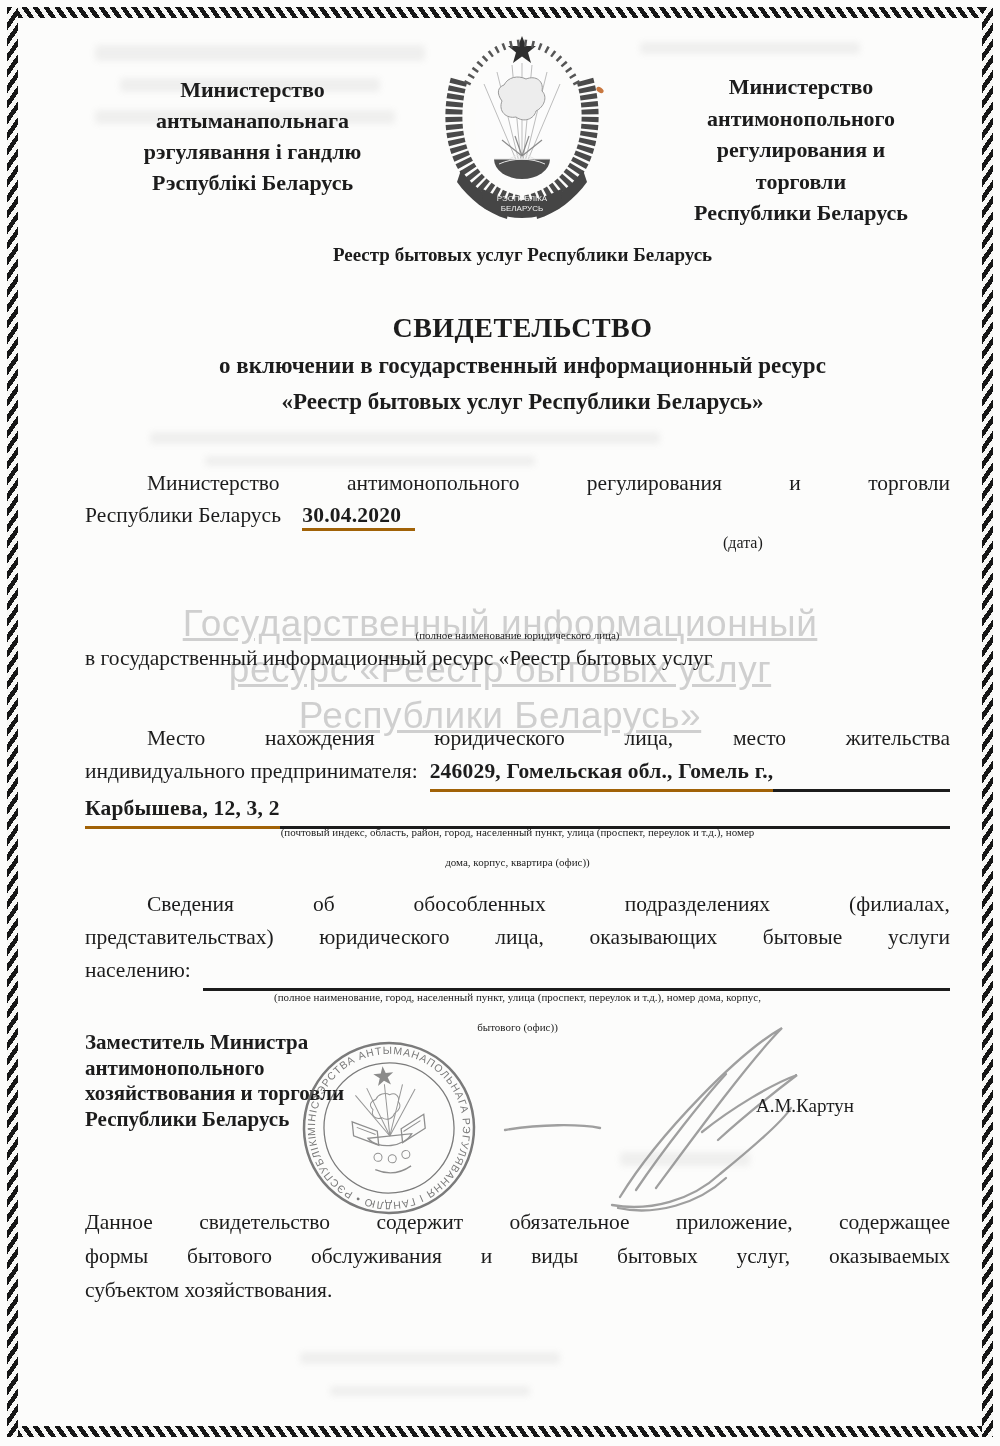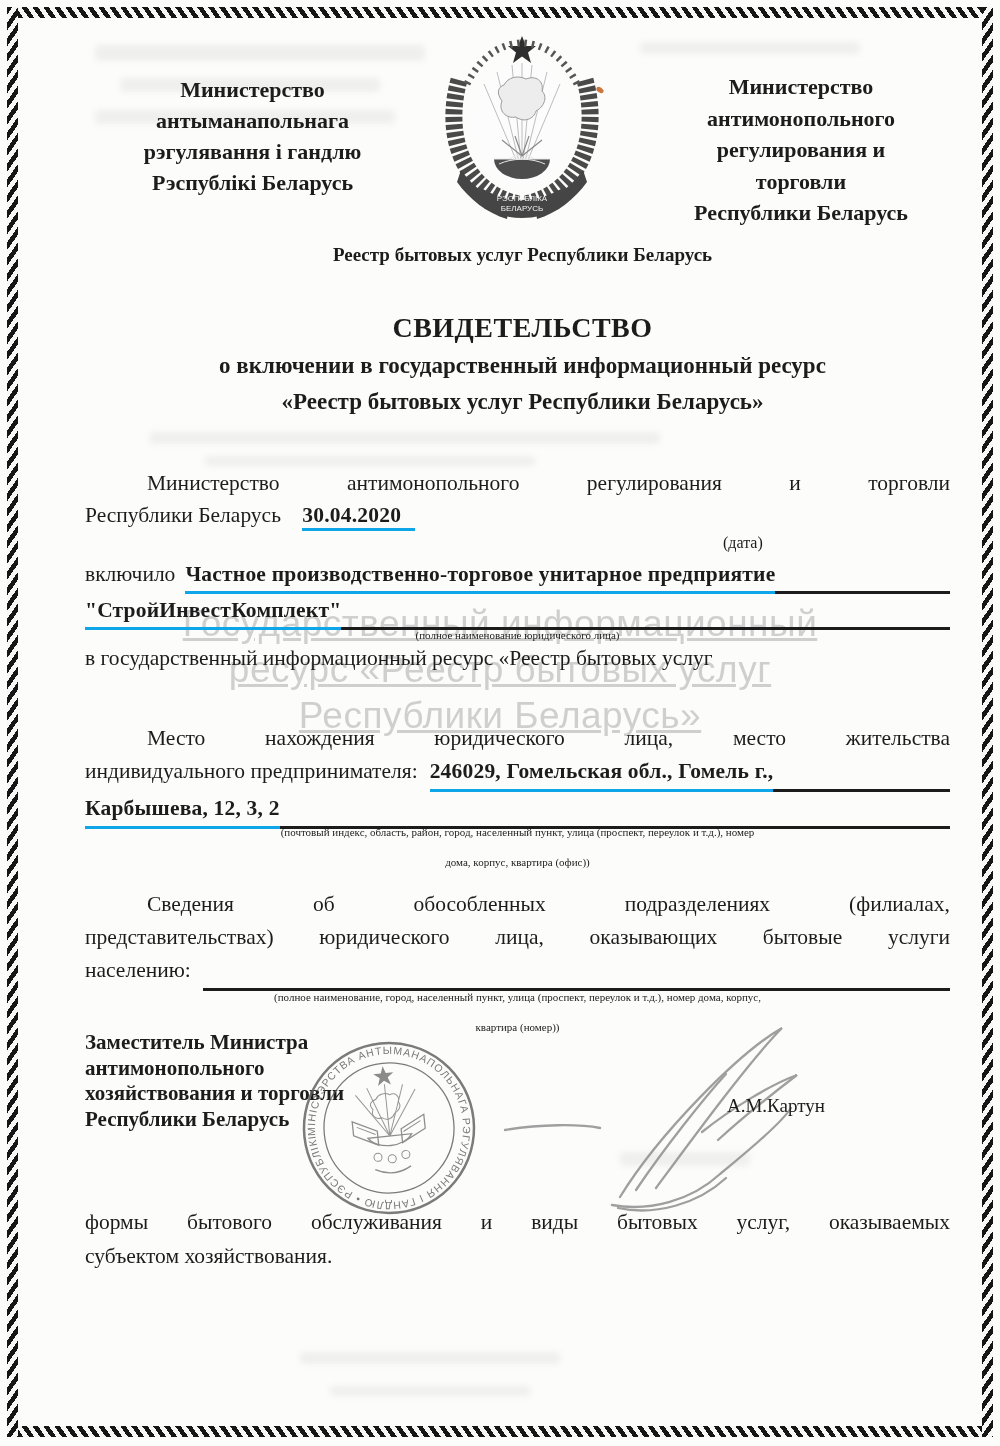--- a/index.html
+++ b/index.html
@@ -19,21 +19,21 @@
   .ctr{text-align:center;}
   .hdr{font-weight:bold;font-size:22px;line-height:31px;}
   .registry{font-weight:bold;font-size:19px;}
   .title{font-weight:bold;font-size:28px;letter-spacing:.5px;}
   .subtitle{font-weight:bold;font-size:23px;}
   .body-txt{font-size:21.5px;line-height:32px;}
   .just{text-align:justify;text-align-last:justify;}
   .indent{padding-left:62px;}
   .cap{font-size:11px;line-height:30px;}
   .row{display:flex;align-items:baseline;}
-  .b-ul{font-weight:bold;border-bottom:3px solid #0ea5e9;padding-bottom:1px;white-space:nowrap;letter-spacing:.2px;}
+  .b-ul{font-weight:bold;border-bottom:3px solid #a16207;padding-bottom:1px;white-space:nowrap;letter-spacing:.2px;}
   .fill{flex:1 1 auto;border-bottom:3px solid #1c1c1c;padding-bottom:1px;overflow:hidden;}
   .nowrap{white-space:nowrap;}
   .watermark{
     font-family:"Liberation Sans","DejaVu Sans",sans-serif;
     font-size:37px;line-height:46px;text-align:center;
     color:#b5b5b5;opacity:.62;letter-spacing:.5px;text-decoration:underline;
   }
   .signer{font-weight:bold;font-size:21px;line-height:25.5px;}
   .signer-name{font-size:19px;}
   .smudge{position:absolute;background:#8a8a8a;opacity:.11;filter:blur(3px);border-radius:3px;}
@@ -134,31 +134,20 @@
 
   <div class="abs body-txt" style="left:85px;top:467px;width:865px;">
     <div class="just indent">Министерство антимонопольного регулирования и торговли</div>
     <div>
       <span>Республики Беларусь</span>
       <span class="b-ul" style="margin-left:16px;padding-right:14px;">30.04.2020</span>
     </div>
   </div>
   <div class="abs cap" style="left:85px;top:528px;width:865px;padding-left:638px;box-sizing:border-box;font-size:16px;">(дата)</div>
 
-  <div class="abs body-txt" style="left:85px;top:558px;width:865px;">
-    <div class="row">
-      <span class="nowrap" style="padding-right:10px;">включило</span>
-      <span class="b-ul">Частное производственно-торговое унитарное предприятие</span>
-      <span class="fill">&nbsp;</span>
-    </div>
-    <div class="row">
-      <span class="b-ul">"СтройИнвестКомплект"</span>
-      <span class="fill">&nbsp;</span>
-    </div>
-  </div>
   <div class="abs cap ctr" style="left:85px;top:620px;width:865px;">(полное наименование юридического лица)</div>
 
   <div class="abs body-txt" style="left:85px;top:642px;width:865px;">
     <div>в государственный информационный ресурс «Реестр бытовых услуг</div>
   </div>
 
   <div class="abs body-txt" style="left:85px;top:722px;width:865px;line-height:33px;">
     <div class="just indent">Место нахождения юридического лица, место жительства</div>
     <div class="row">
       <span class="nowrap" style="padding-right:12px;">индивидуального предпринимателя:</span>
@@ -178,21 +167,21 @@
   <div class="abs body-txt" style="left:85px;top:888px;width:865px;line-height:33px;">
     <div class="just indent">Сведения об обособленных подразделениях (филиалах,</div>
     <div class="just">представительствах) юридического лица, оказывающих бытовые услуги</div>
     <div class="row">
       <span class="nowrap" style="padding-right:12px;">населению:</span>
       <span class="fill">&nbsp;</span>
     </div>
   </div>
   <div class="abs cap ctr" style="left:85px;top:982px;width:865px;">
     <div>(полное наименование, город, населенный пункт, улица (проспект, переулок и т.д.), номер дома, корпус,</div>
-    <div>квартира (номер))</div>
+    <div>бытового (офис))</div>
   </div>
 
   <div class="abs signer" style="left:85px;top:1030px;width:290px;">
     <div>Заместитель Министра</div>
     <div>антимонопольного</div>
     <div>хозяйствования и торговли</div>
     <div>Республики Беларусь</div>
   </div>
 
   <svg class="abs stamp-wrap" style="left:301px;top:1040px;" width="176" height="176" viewBox="0 0 176 176">
@@ -230,20 +219,21 @@
     <g fill="none" stroke="#8f8f8f" stroke-width="2.3" opacity=".85" stroke-linecap="round">
       <path d="M 170 185 C 210 120 290 40 332 16 C 300 48 240 130 206 176"></path>
       <path d="M 186 178 C 215 135 255 85 276 62"></path>
       <path d="M 252 120 C 282 96 322 72 347 63 C 322 82 290 108 268 128"></path>
       <path d="M 162 193 C 200 200 242 188 270 162 C 302 136 332 110 341 96"></path>
       <path d="M 168 196 C 205 204 248 192 276 166"></path>
       <path d="M 55 118 C 90 112 130 112 150 116"></path>
     </g>
   </svg>
 
-  <div class="abs signer-name" style="left:727px;top:1095px;">А.М.Картун</div>
+  <div class="abs signer-name" style="left:756px;top:1095px;">А.М.Картун</div>
 
   <div class="abs body-txt" style="left:85px;top:1205px;width:865px;line-height:34px;">
+    <div class="just">Данное свидетельство содержит обязательное приложение, содержащее</div>
     <div class="just">формы бытового обслуживания и виды бытовых услуг, оказываемых</div>
     <div>субъектом хозяйствования.</div>
   </div>
 
 </div>
 
 </body></html>

